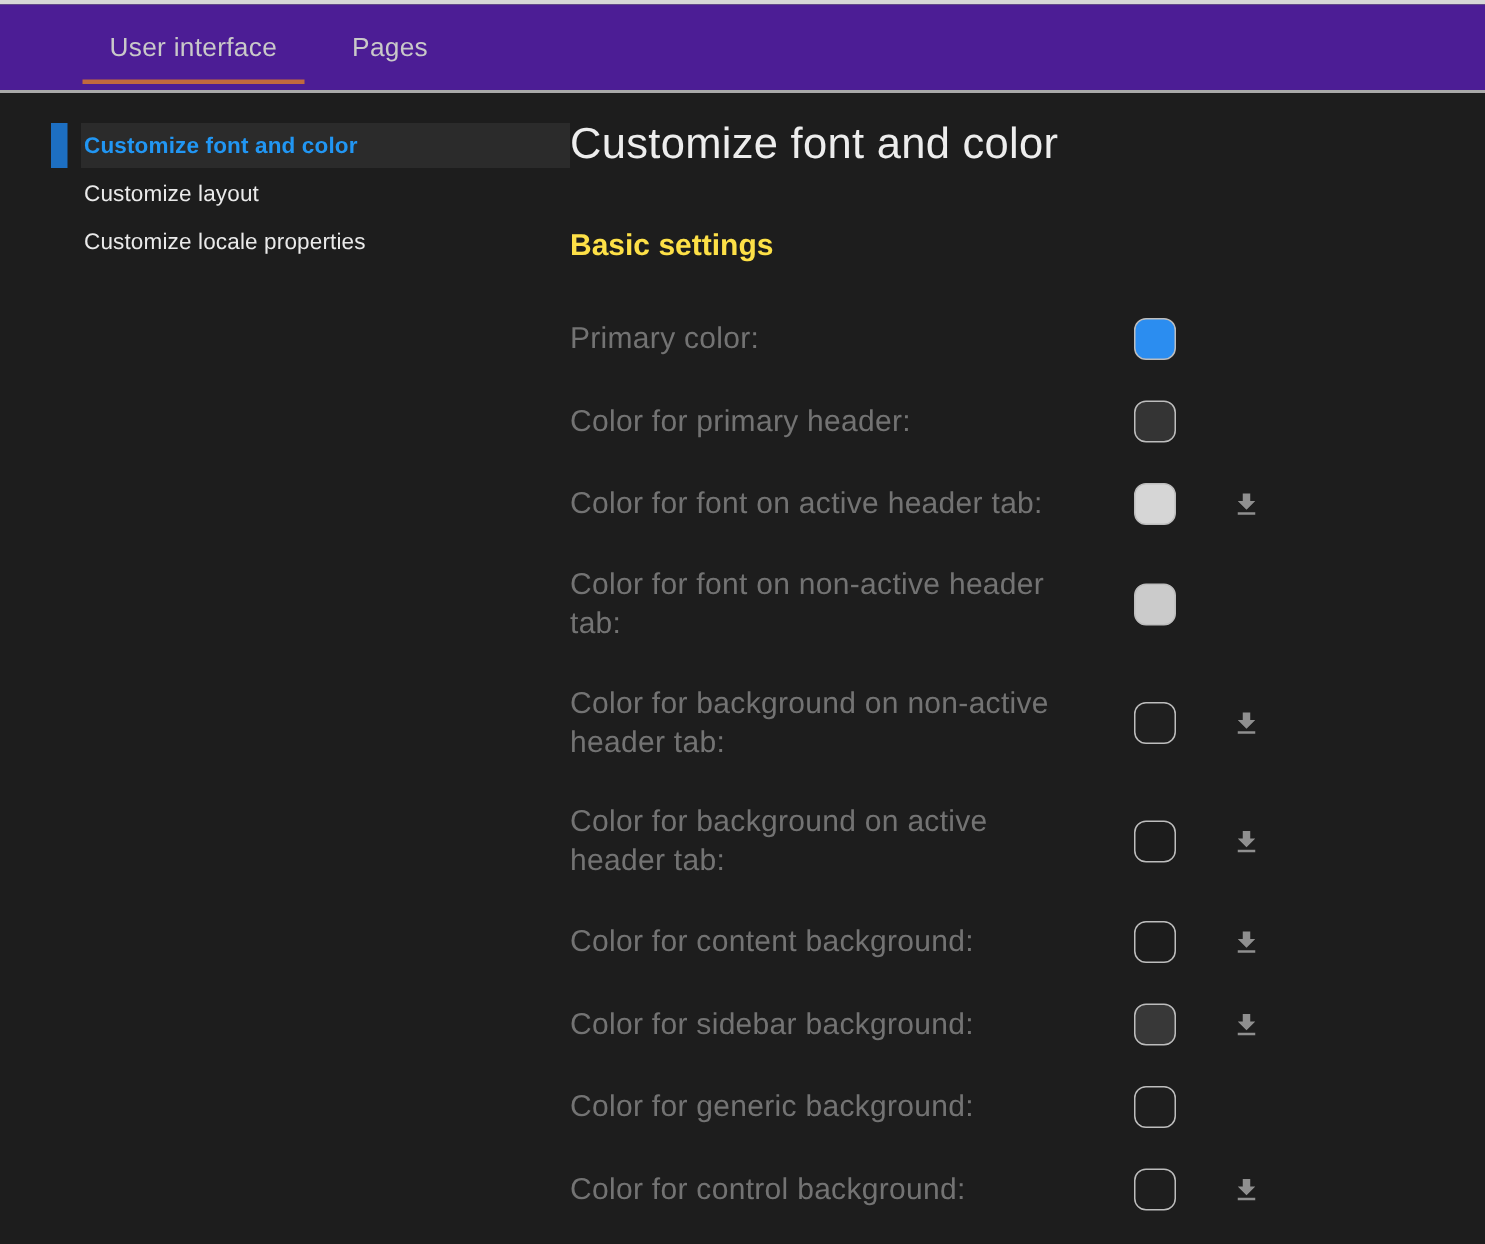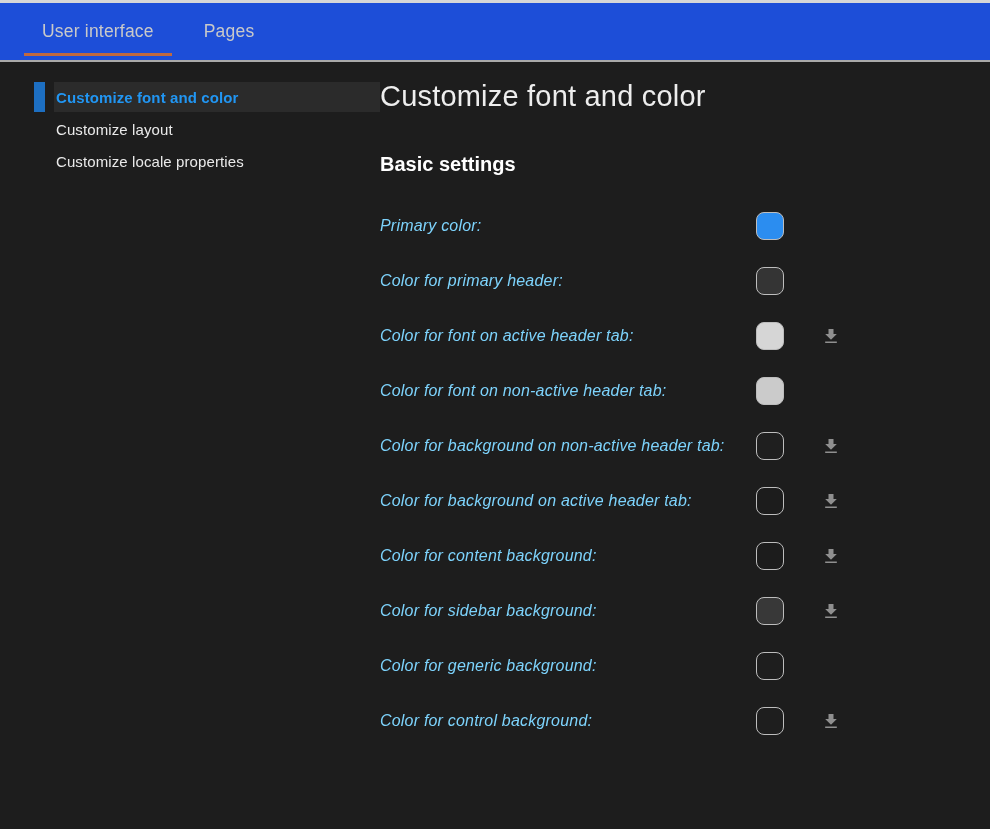--- a/index.html
+++ b/index.html
@@ -11,25 +11,25 @@
     color: #e9e9e9;
   }
   
   .window-top-edge {
     height: 3px; width: 100%;
     background: #d7d7d7;
   }
   
   .tabbar {
     height: 59px;
-    background: #1d4ed8;
+    background: #4c1d95;
     border-bottom: 2px solid #a9a9a9;
     display: flex;
     align-items: stretch;
-    padding-left: 32px;
+    padding-left: 63px;
   }
   .tab {
     position: relative;
     display: flex;
     align-items: center;
     font-size: 17.5px;
     color: #c9c9c9;
     padding: 0 10px;
     margin-right: 30px;
     cursor: pointer;
@@ -81,37 +81,36 @@
   .page-title {
     font-size: 29px;
     font-weight: 300;
     color: #ededed;
     letter-spacing: 0.2px;
   }
   .section-title {
     margin-top: 40px;
     font-size: 20px;
     font-weight: 700;
-    color: #ffffff;
+    color: #fde047;
   }
   .settings { margin-top: 36px; }
   .setting-row {
     display: flex;
     align-items: center;
     min-height: 28px;
     margin-bottom: 27px;
   }
   .setting-label {
     flex: 0 0 345px;
     width: 345px;
-    font-size: 16px;
+    font-size: 20px;
     line-height: 26px;
-    color: #7dd3fc;
+    color: #737373;
     letter-spacing: 0.2px;
-    font-style: italic;
   }
   .swatch {
     flex: 0 0 28px;
     width: 28px; height: 28px;
     margin-left: 31px;
     border-radius: 8px;
     border: 1px solid #bdbdbd;
     cursor: pointer;
   }
   .dl-btn {

